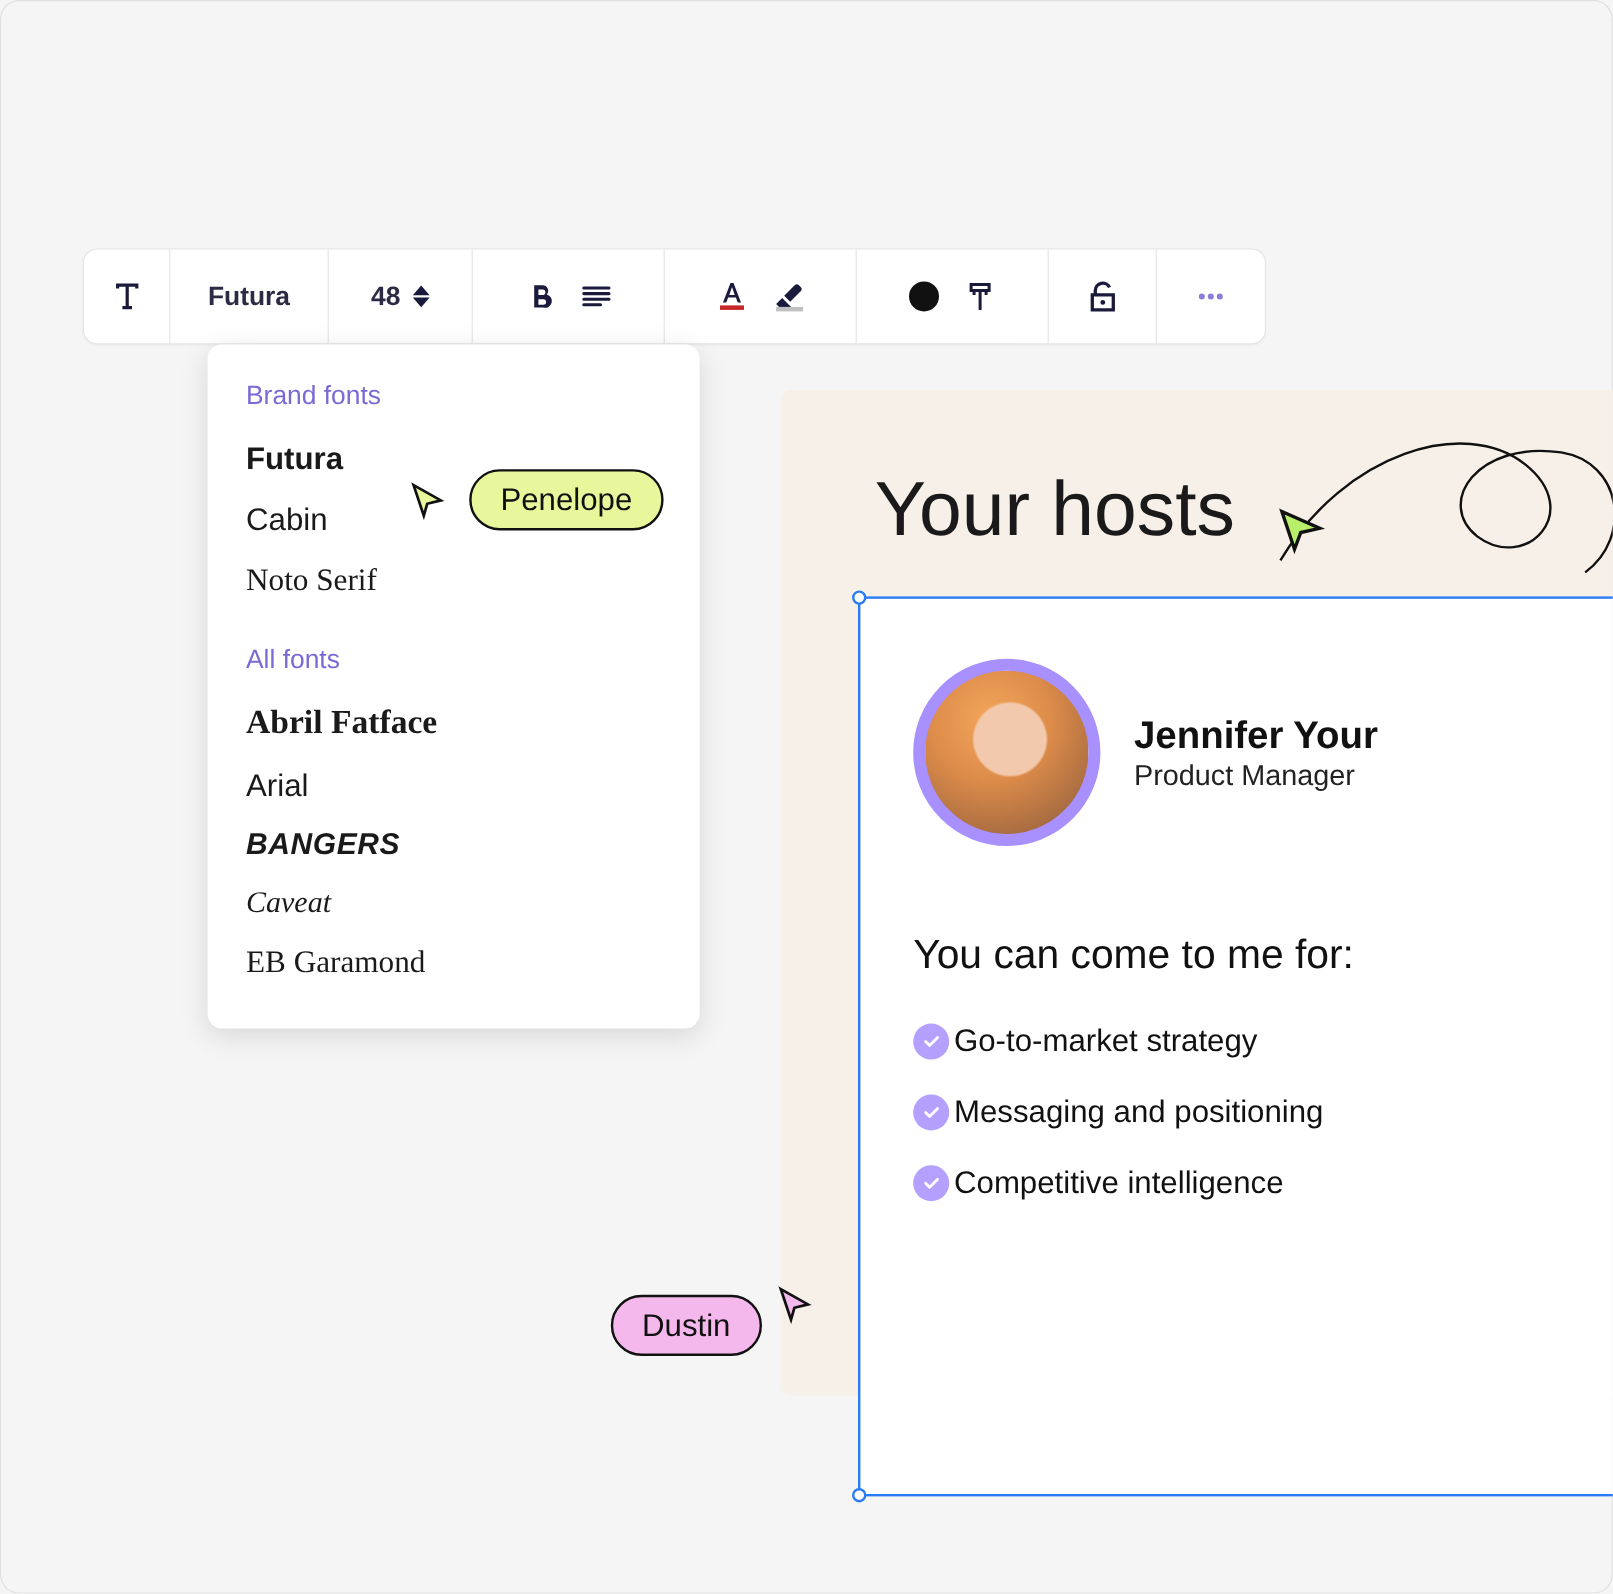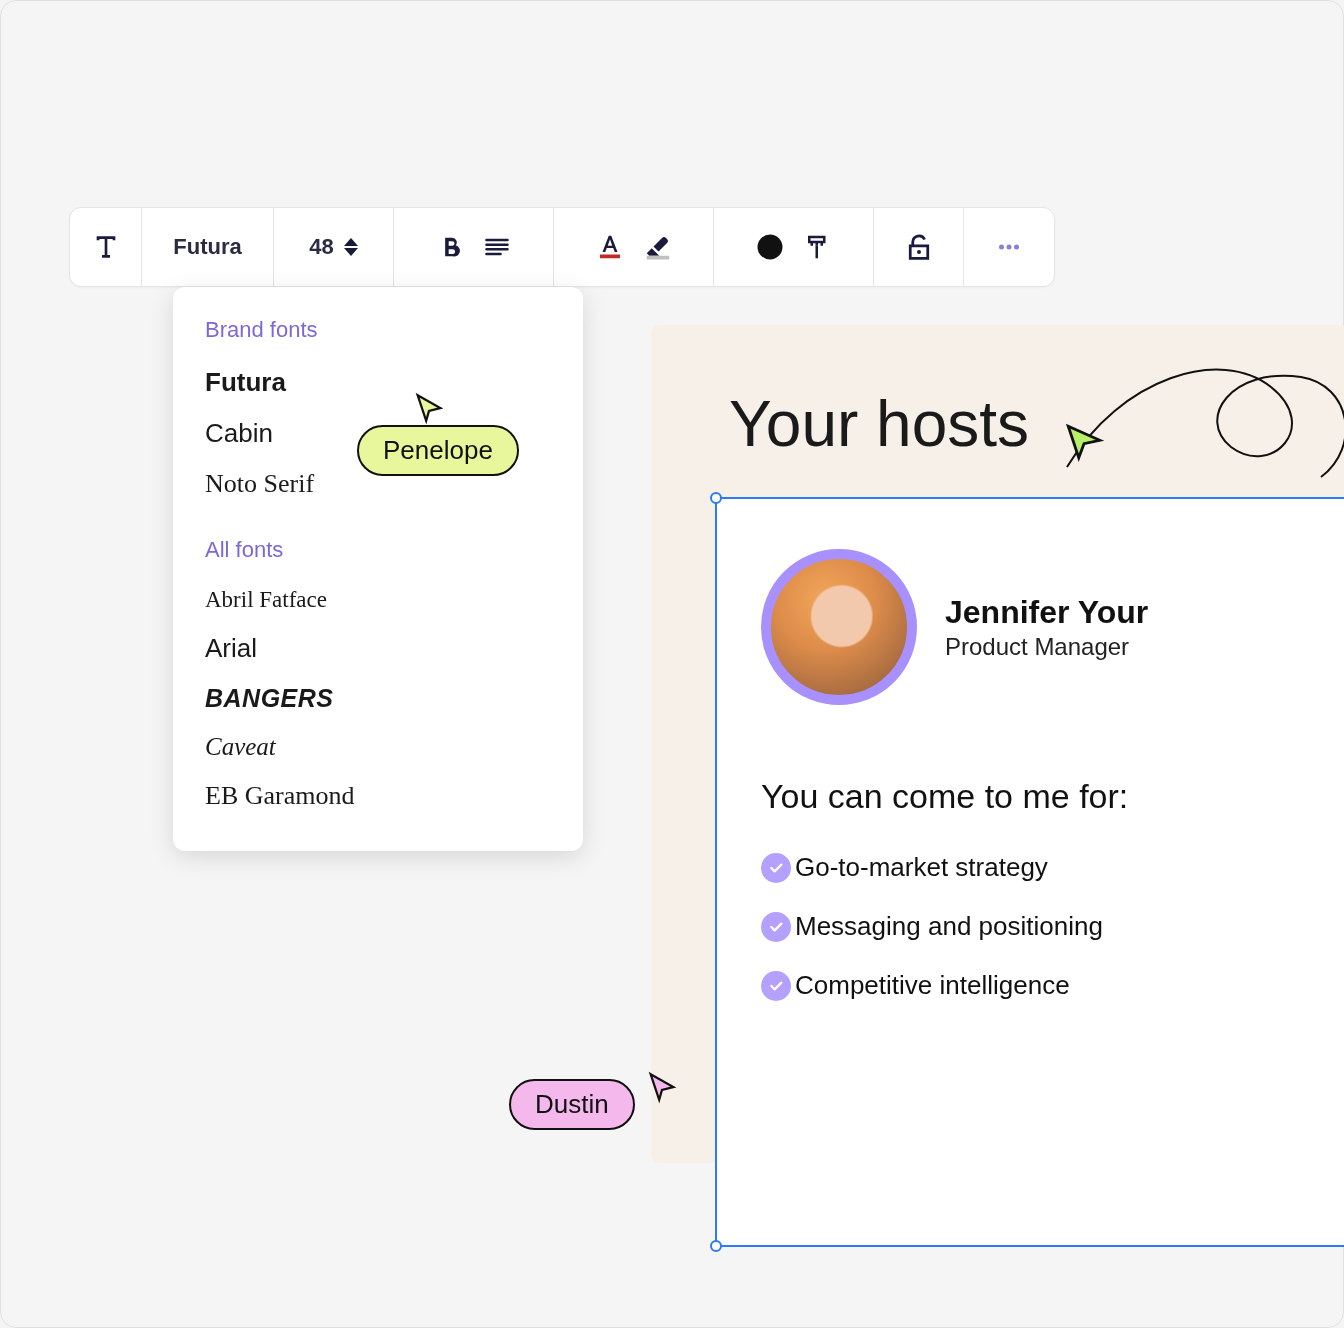--- a/index.html
+++ b/index.html
@@ -77,21 +77,21 @@
     }
     .font-item {
       font-size: 26px;
       color: #1a1a1a;
       padding: 10px 0;
       cursor: pointer;
     }
     .font-futura { font-weight:700; }
     .font-cabin { font-weight:400; }
     .font-noto { font-family: Georgia, serif; }
-    .font-abril { font-family: Georgia, serif; font-weight:400; font-size:23px; }
+    .font-abril { font-family: Georgia, serif; font-weight:700; font-size:28px; }
     .font-arial { font-family: Arial, sans-serif; }
     .font-bangers { font-weight:900; font-style:italic; text-transform:uppercase; letter-spacing:0.5px; font-size:25px;}
     .font-caveat { font-family: "Brush Script MT", cursive; font-style:italic; font-size:25px; }
     .font-eb { font-family: Garamond, Georgia, serif; font-size:26px; }
     .spacer { height: 22px; }
     
     .canvas-card {
       position: absolute;
       top: 324px;
       left: 650px;
@@ -155,21 +155,21 @@
       position:absolute;
       display:flex; align-items:center;
     }
     .cursor-pill {
       border: 2px solid #111;
       border-radius: 999px;
       padding: 8px 24px;
       font-size: 26px;
       color:#111;
     }
-    .cursor-penelope { top: 390px; left: 338px; flex-direction: column; }
+    .cursor-penelope { top: 390px; left: 338px; }
     .cursor-penelope .cursor-pill { background:#e8f79c; margin-left: 18px; }
     .cursor-dustin { top: 1078px; left: 508px; }
     .cursor-dustin .cursor-pill { background:#f5b8ec; }
     .pointer-svg { width:34px; height:34px; }
     
     .swirl { position:absolute; top: 326px; left: 1060px; }
     .arrow-green {
       position:absolute;
       top: 420px; left: 1062px;
     }

